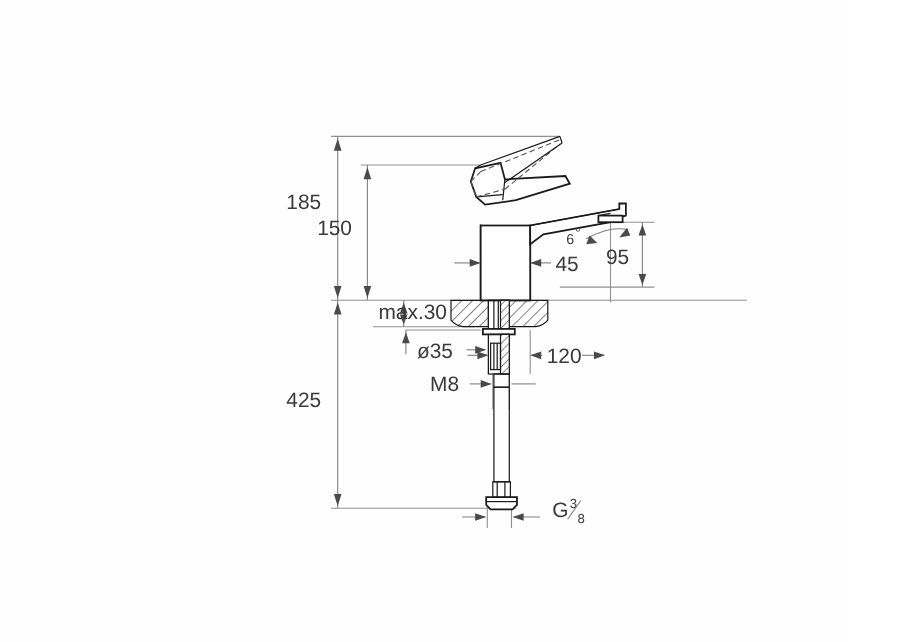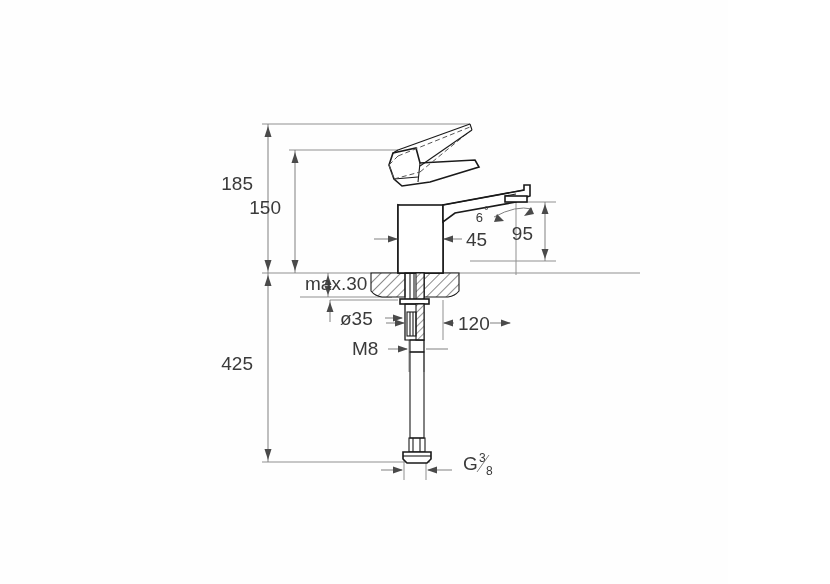--- a/index.html
+++ b/index.html
@@ -9,20 +9,21 @@
   }
   body {
     font-family: "Liberation Sans", sans-serif;
   }
   #canvas-wrap {
     position: relative;
     width: 728px;
     height: 584px;
     background: #fefefe;
     overflow: hidden;
+    padding-left: 39px;
   }
   svg#drawing {
     display: block;
     width: 830px;
     height: 584px;
   }
   .dim-text {
     font-family: "Liberation Sans", sans-serif;
     font-size: 19px;
     fill: #3a3a3a;

